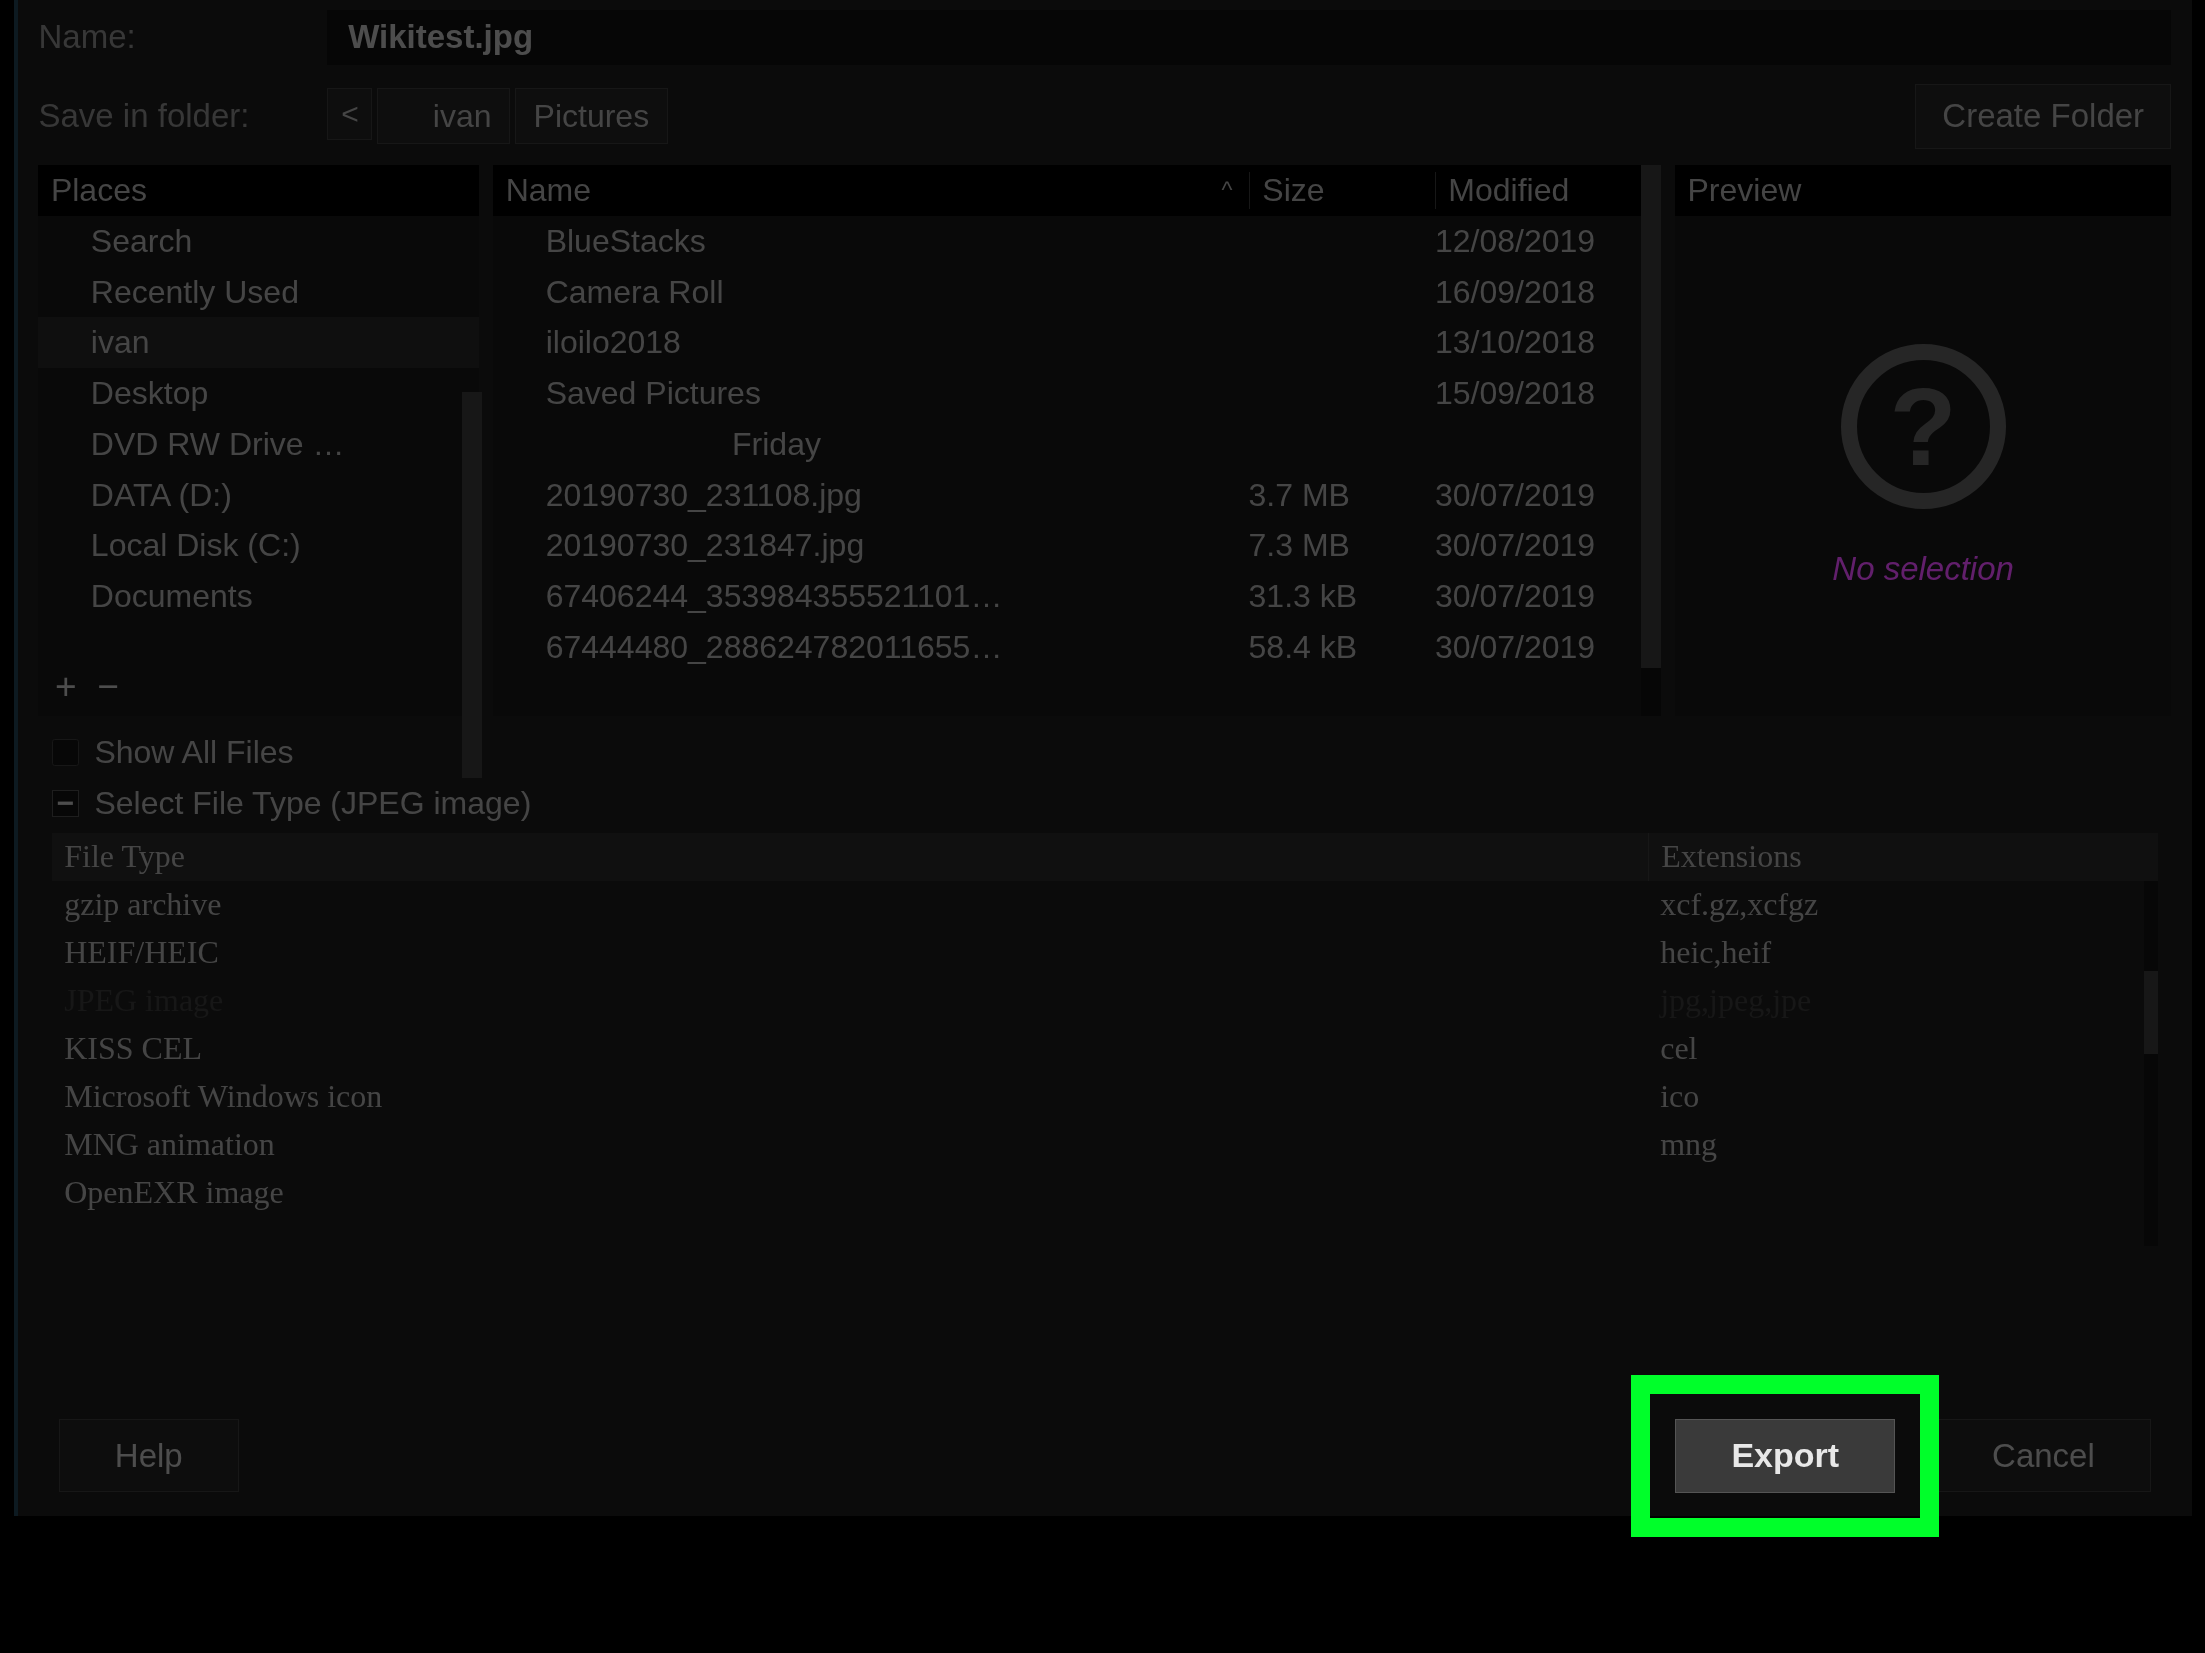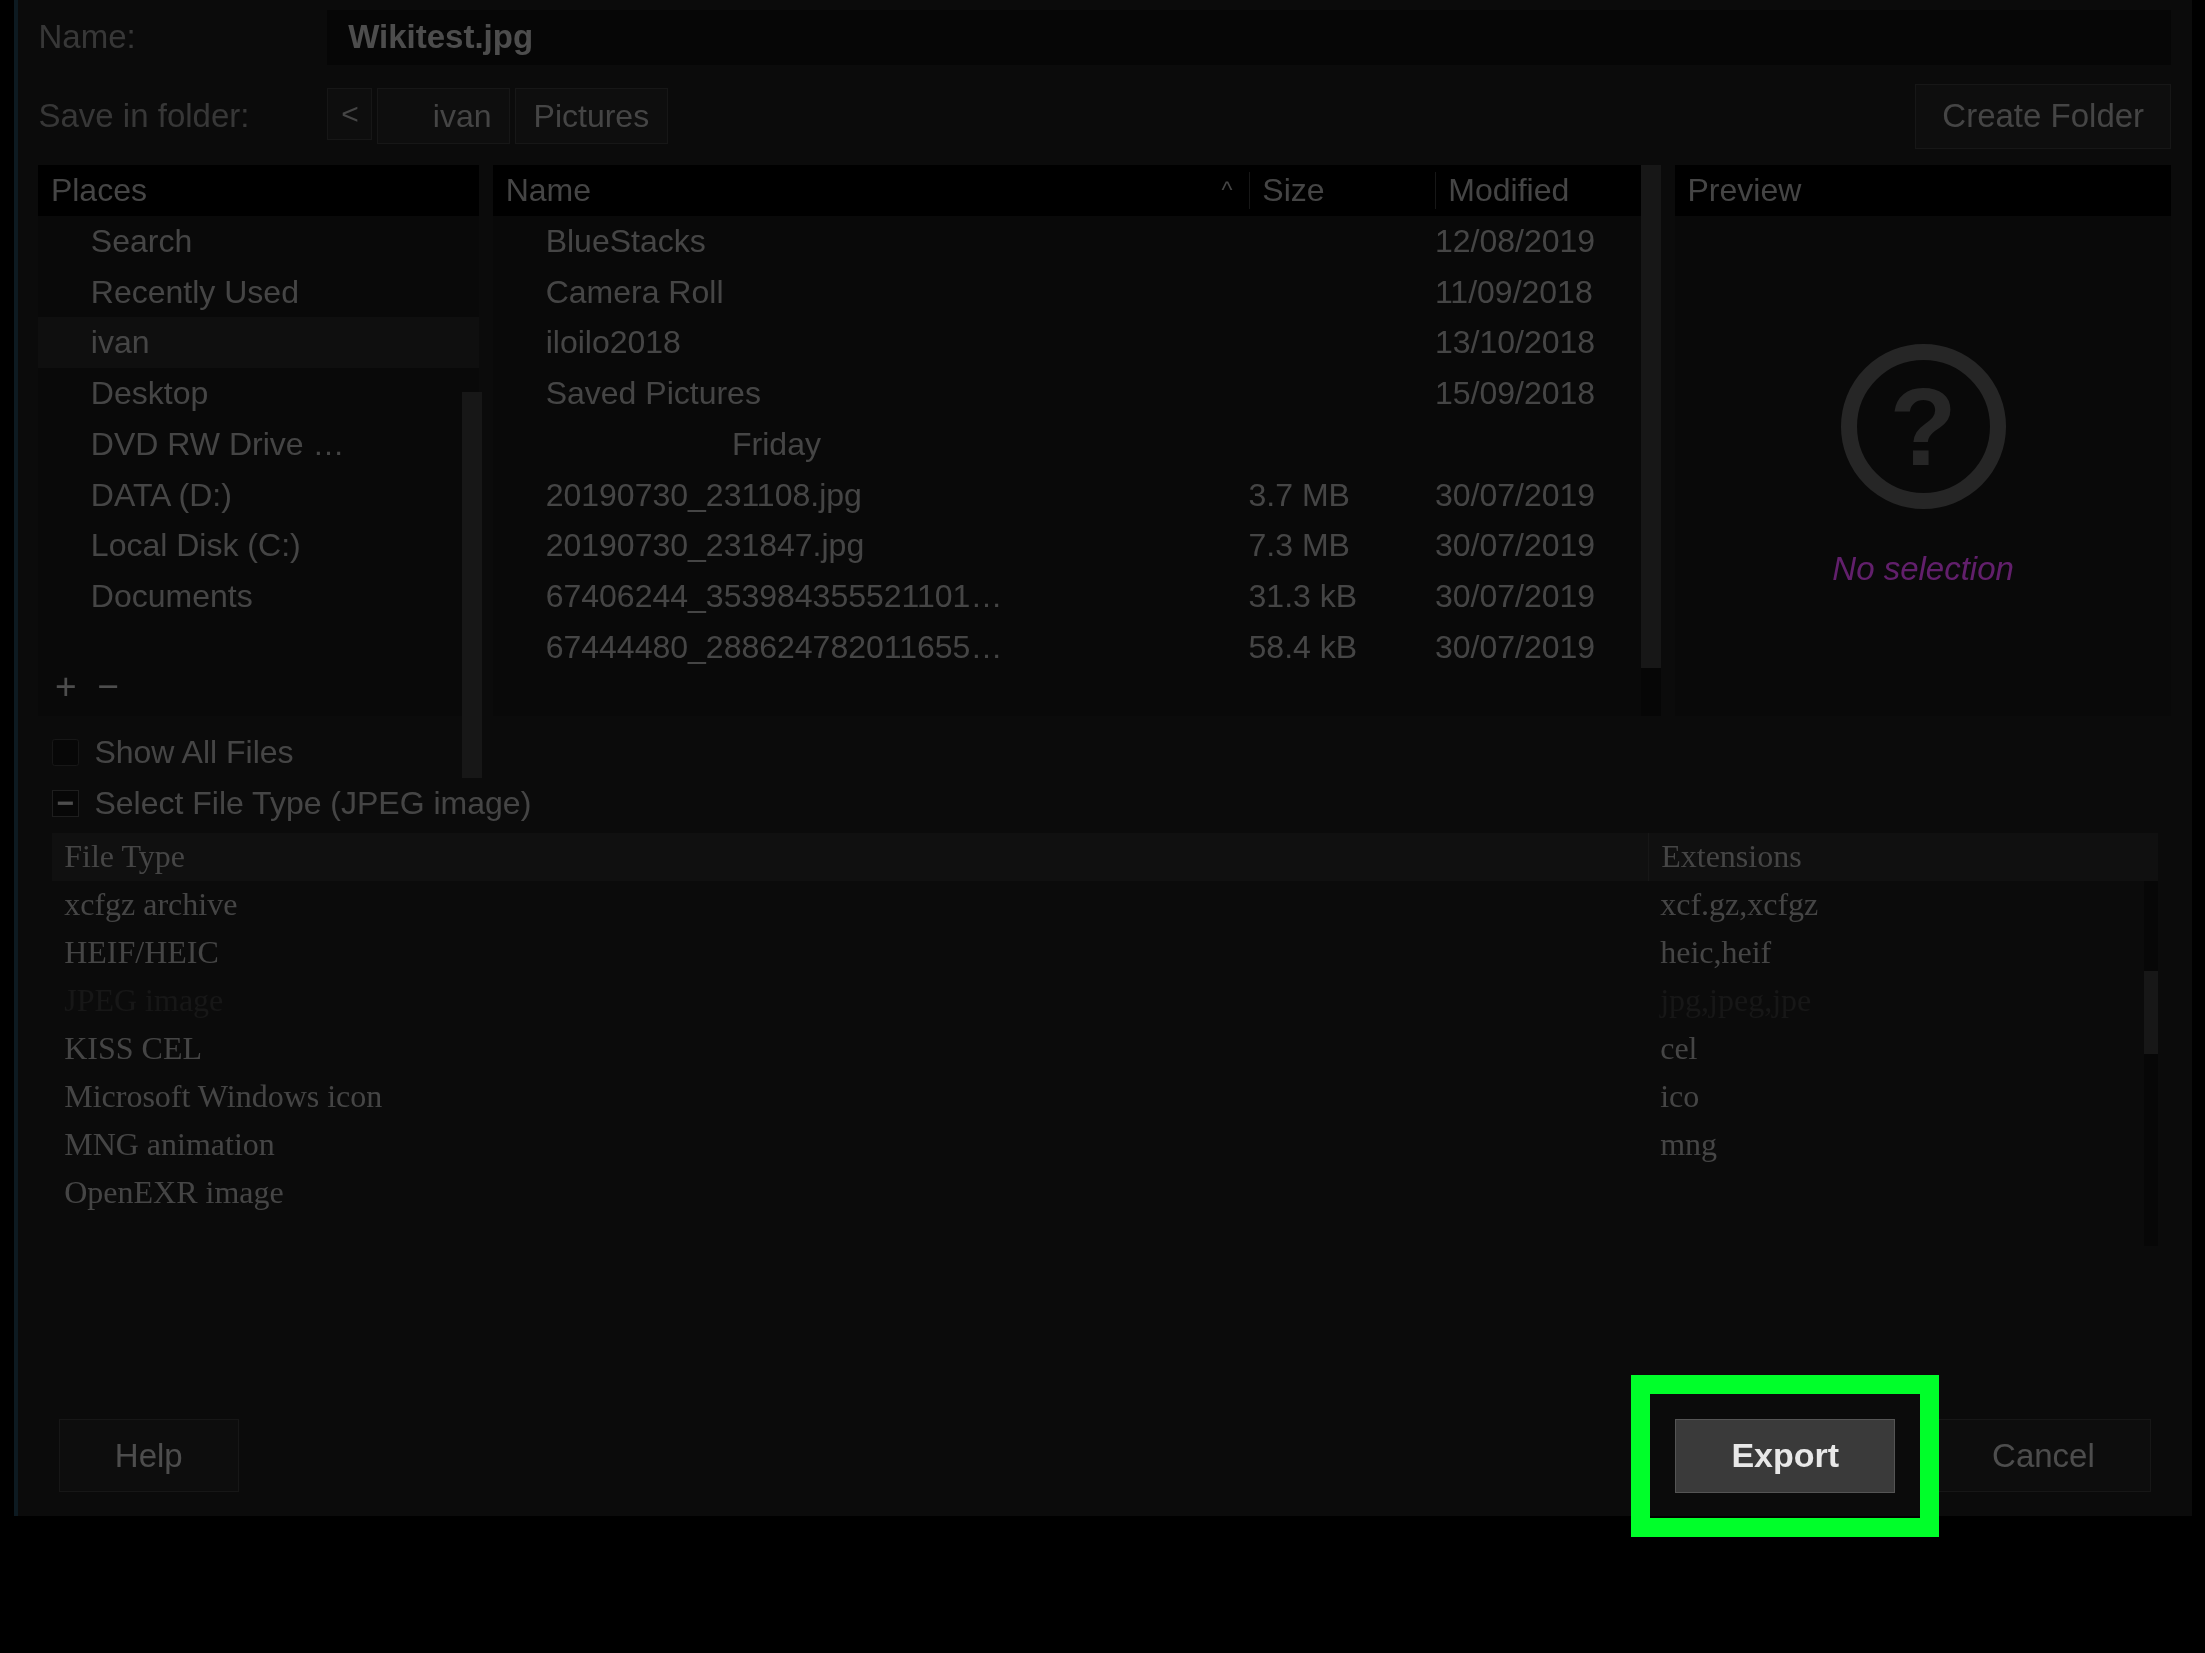--- a/index.html
+++ b/index.html
@@ -191,21 +191,21 @@
             <span class="fmod">12/08/2019</span>
           </div>
           <div class="file-row">
             <span class="ico">
               <svg viewBox="0 0 38 38" width="26" height="26">
                 <use href="#sym-folder"></use>
               </svg>
             </span>
             <span class="fname">Camera Roll</span>
             <span class="fsize"></span>
-            <span class="fmod">11/09/2018</span>
+            <span class="fmod">16/09/2018</span>
           </div>
           <div class="file-row">
             <span class="ico">
               <svg viewBox="0 0 38 38" width="26" height="26">
                 <use href="#sym-folder"></use>
               </svg>
             </span>
             <span class="fname">iloilo2018</span>
             <span class="fsize"></span>
             <span class="fmod">13/10/2018</span>
@@ -297,21 +297,21 @@
 
   <div class="ft-area">
     <div class="ft-header">
       <div class="ft-col1">File Type</div>
       <div class="ft-col2">Extensions</div>
     </div>
     <div class="ft-list" id="ft-list">
       <div class="ft-scroll"></div>
       <div class="ft-thumb"></div>
     <div class="ft-row">
-          <span class="c1">xcfgz archive</span>
+          <span class="c1">gzip archive</span>
           <span class="c2">xcf.gz,xcfgz</span>
         </div>
         <div class="ft-row">
           <span class="c1">HEIF/HEIC</span>
           <span class="c2">heic,heif</span>
         </div>
         <div class="ft-row sel">
           <span class="c1">JPEG image</span>
           <span class="c2">jpg,jpeg,jpe</span>
         </div>

